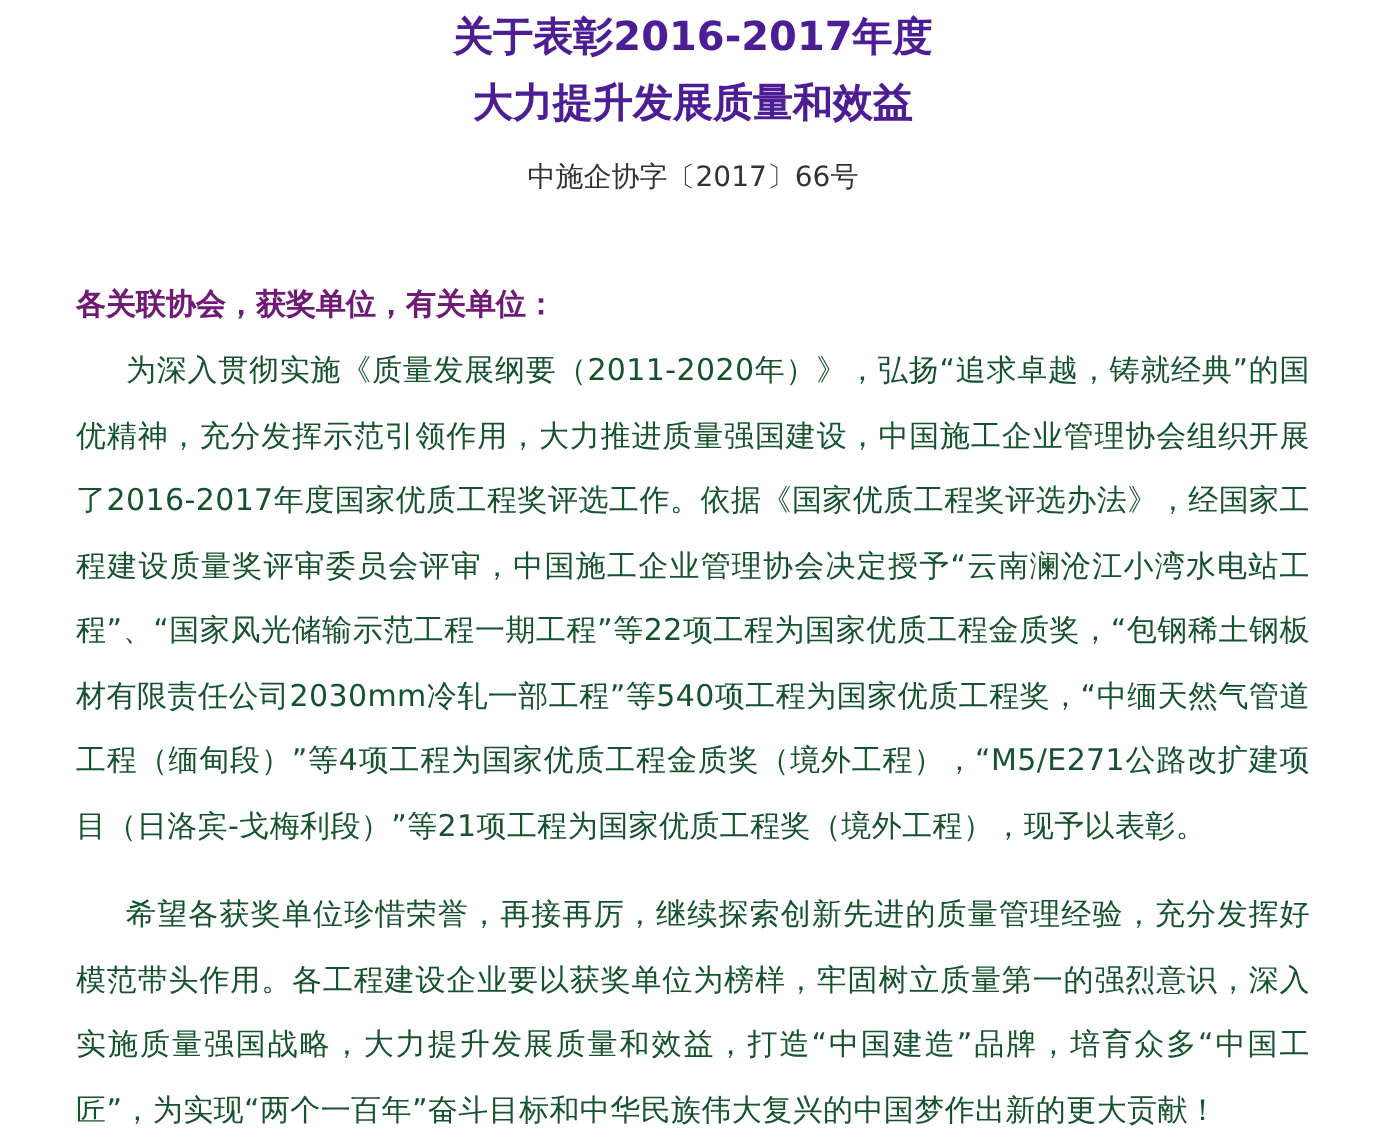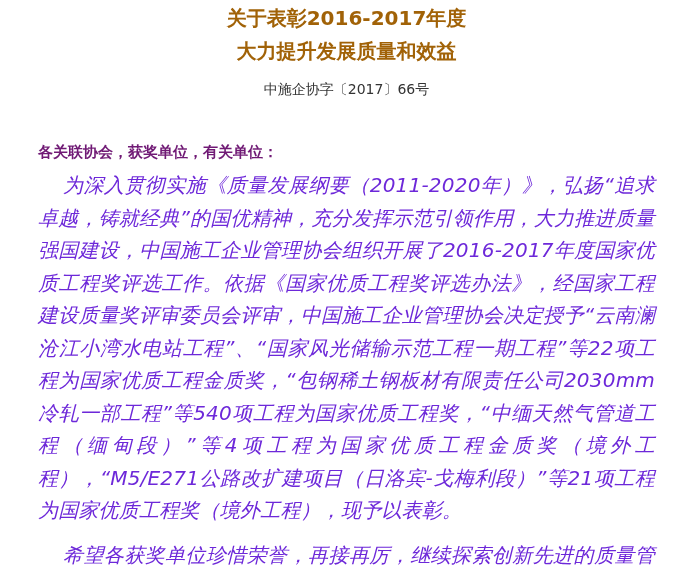--- a/index.html
+++ b/index.html
@@ -14,46 +14,45 @@
   .doc {
     width: 690px;
     height: 571px;
     padding: 2px 35px 0 38px;
   }
   .title {
     text-align: center;
     font-size: 20px;
     font-weight: bold;
     line-height: 33px;
-    color: #a16207;
+    color: #4c1d95;
   }
   .doc-number {
     text-align: center;
     font-size: 14px;
     font-weight: normal;
     line-height: 20px;
     margin-top: 11px;
     color: #333333;
   }
   .salutation {
     margin-top: 43px;
     font-size: 15px;
     font-weight: bold;
     line-height: 20px;
     color: #701a75;
   }
   .body-para {
     margin-top: 7px;
-    font-size: 20px;
+    font-size: 15px;
     line-height: 32.5px;
     text-align: justify;
     text-indent: 25px;
-    color: #6d28d9;
+    color: #14532d;
     letter-spacing: 0.2px;
-    font-style: italic;
   }
   .body-para + .body-para { margin-top: 12px; }
   .attachment-row {
     font-size: 15px;
     line-height: 32.5px;
     padding-left: 18px;
   }
   .attachment-label {
     color: #333333;
     font-weight: normal;

